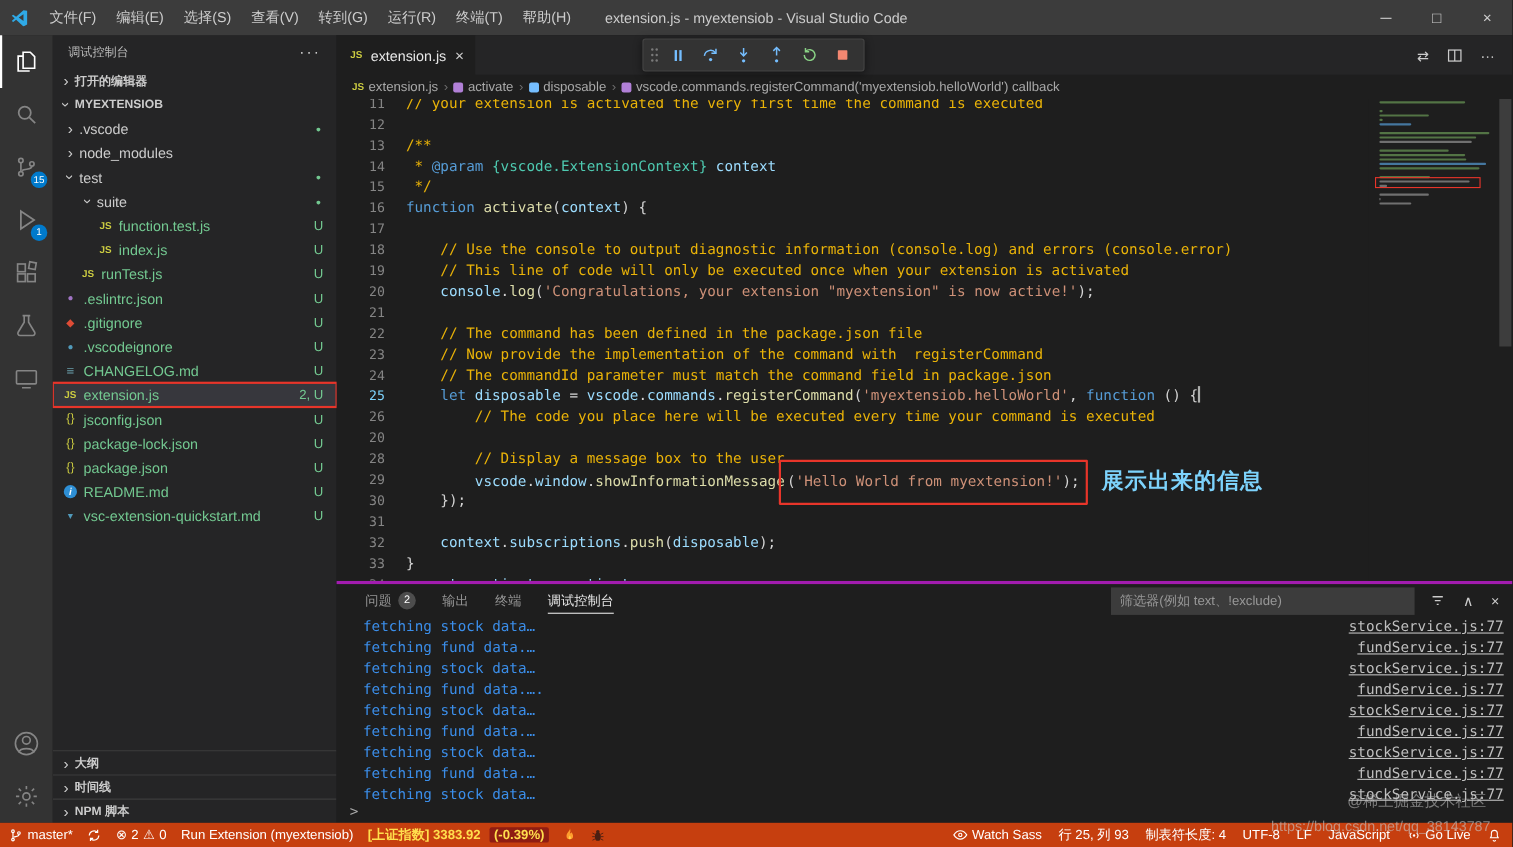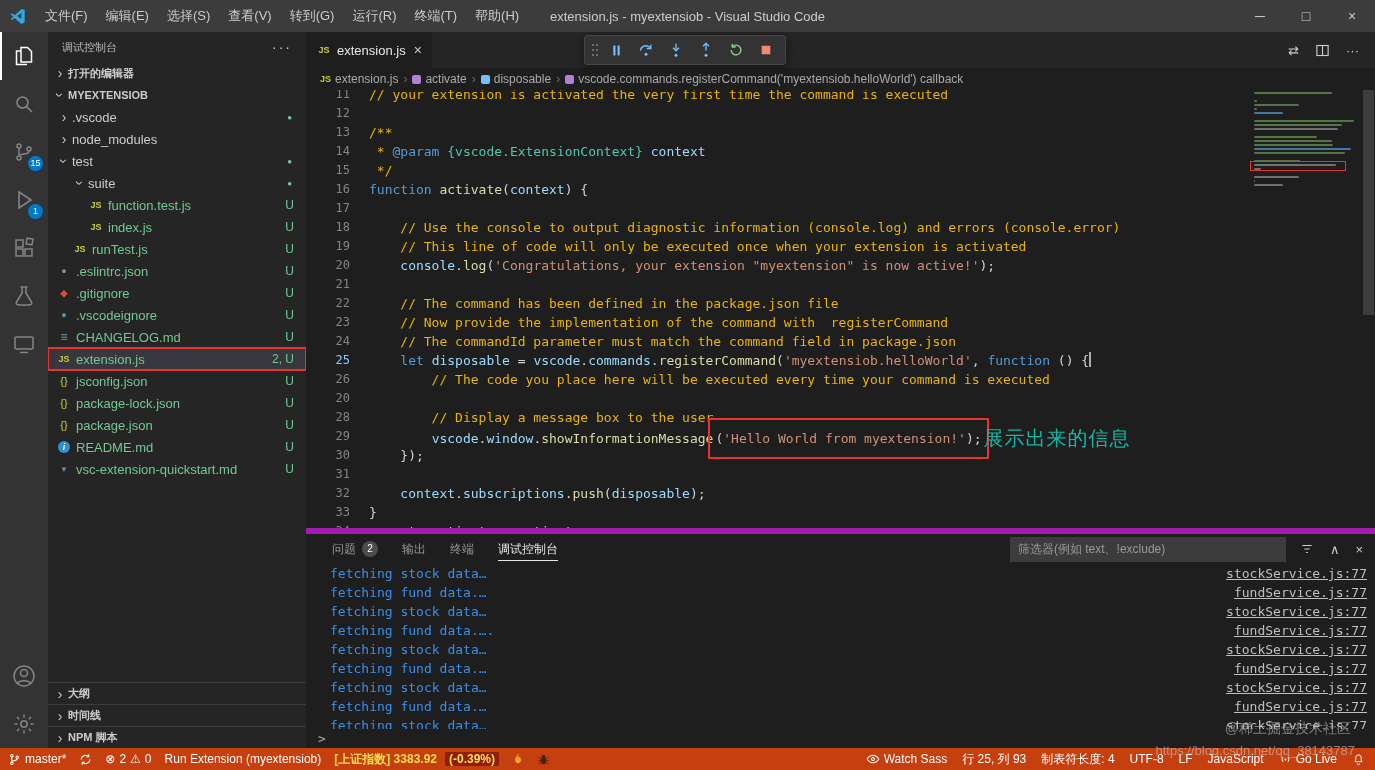--- a/index.html
+++ b/index.html
@@ -72,31 +72,31 @@
   .bc-js{color:#CBCB41;font-size:9px;font-weight:bold}
 
   .code-area{position:relative;height:438px;overflow:hidden;font-family:"DejaVu Sans Mono","Liberation Mono",monospace;font-size:13px}
   .code-lines{margin-top:-5px}
   .code-line{height:19px;line-height:19px;display:flex;white-space:pre}
   .line-num{flex:0 0 44px;text-align:right;color:#858585;margin-right:19px;font-size:12px}
   .line-num.current{color:#7dd3fc}
   .line-text{white-space:pre;color:#D4D4D4}
   .cm{color:#eab308}.kw{color:#569CD6}.fn{color:#DCDCAA}.vr{color:#9CDCFE}.st{color:#CE9178}.pl{color:#D4D4D4}.ty{color:#4EC9B0}
   .annot-box{display:inline-block;border:2px solid #E8352A;padding:9px 5px;margin:-9px -5px;border-radius:1px}
-  .annot-text{color:#14b8a6;font-family:"Liberation Sans",sans-serif;font-size:20px;font-weight:400;line-height:19px;vertical-align:-2px;letter-spacing:1px}
+  .annot-text{color:#7dd3fc;font-family:"Liberation Sans",sans-serif;font-size:20px;font-weight:700;margin-left:18px;line-height:19px;vertical-align:-2px;letter-spacing:1px}
   .cursor{display:inline-block;width:2px;height:15px;background:#AEAFAD;vertical-align:-2px}
 
   .minimap{position:absolute;top:0;right:13px;width:118px;height:100%;background:#1E1E1E}
   .mm-line{height:2px;margin:2px 0 0 10px;border-radius:1px}
   .mm-annot{position:absolute;left:6px;top:71px;width:96px;height:10px;border:1px solid #E8352A}
   .editor-scrollbar{position:absolute;right:0;top:0;width:13px;height:100%}
   .scroll-thumb{position:absolute;top:0;right:1px;width:11px;height:225px;background:rgba(121,121,121,.35)}
 
   
-  .panel{height:220px;border-top:6px solid #a21caf;display:flex;flex-direction:column;background:#1E1E1E}
+  .panel{height:220px;border-top:3px solid #a21caf;display:flex;flex-direction:column;background:#1E1E1E}
   .panel-header{height:30px;display:flex;align-items:center;padding:0 12px 0 26px;flex:none}
   .panel-tab{margin-right:24px;font-size:12px;color:#969696;display:flex;align-items:center;gap:6px;height:100%;position:relative}
   .panel-tab.active{color:#E7E7E7}
   .panel-tab.active::after{content:'';position:absolute;left:0;right:0;bottom:3px;height:1px;background:#E7E7E7}
   .tab-badge{background:#4D4D4D;color:#FFF;border-radius:50%;width:16px;height:16px;line-height:16px;text-align:center;font-size:10px}
   .panel-filter{margin-left:auto;width:276px;height:25px;background:#3C3C3C;border:none;outline:none;color:#CCCCCC;font-size:12px;padding:0 8px;font-family:"Liberation Sans",sans-serif}
   .panel-filter::placeholder{color:#989898}
   .panel-actions{display:flex;align-items:center;gap:16px;margin-left:14px;color:#CCCCCC}
   .pa-glyph{font-size:13px}
   .panel-content{flex:1;font-family:"DejaVu Sans Mono","Liberation Mono",monospace;font-size:13px;padding:0 8px 0 24px;overflow:hidden}

